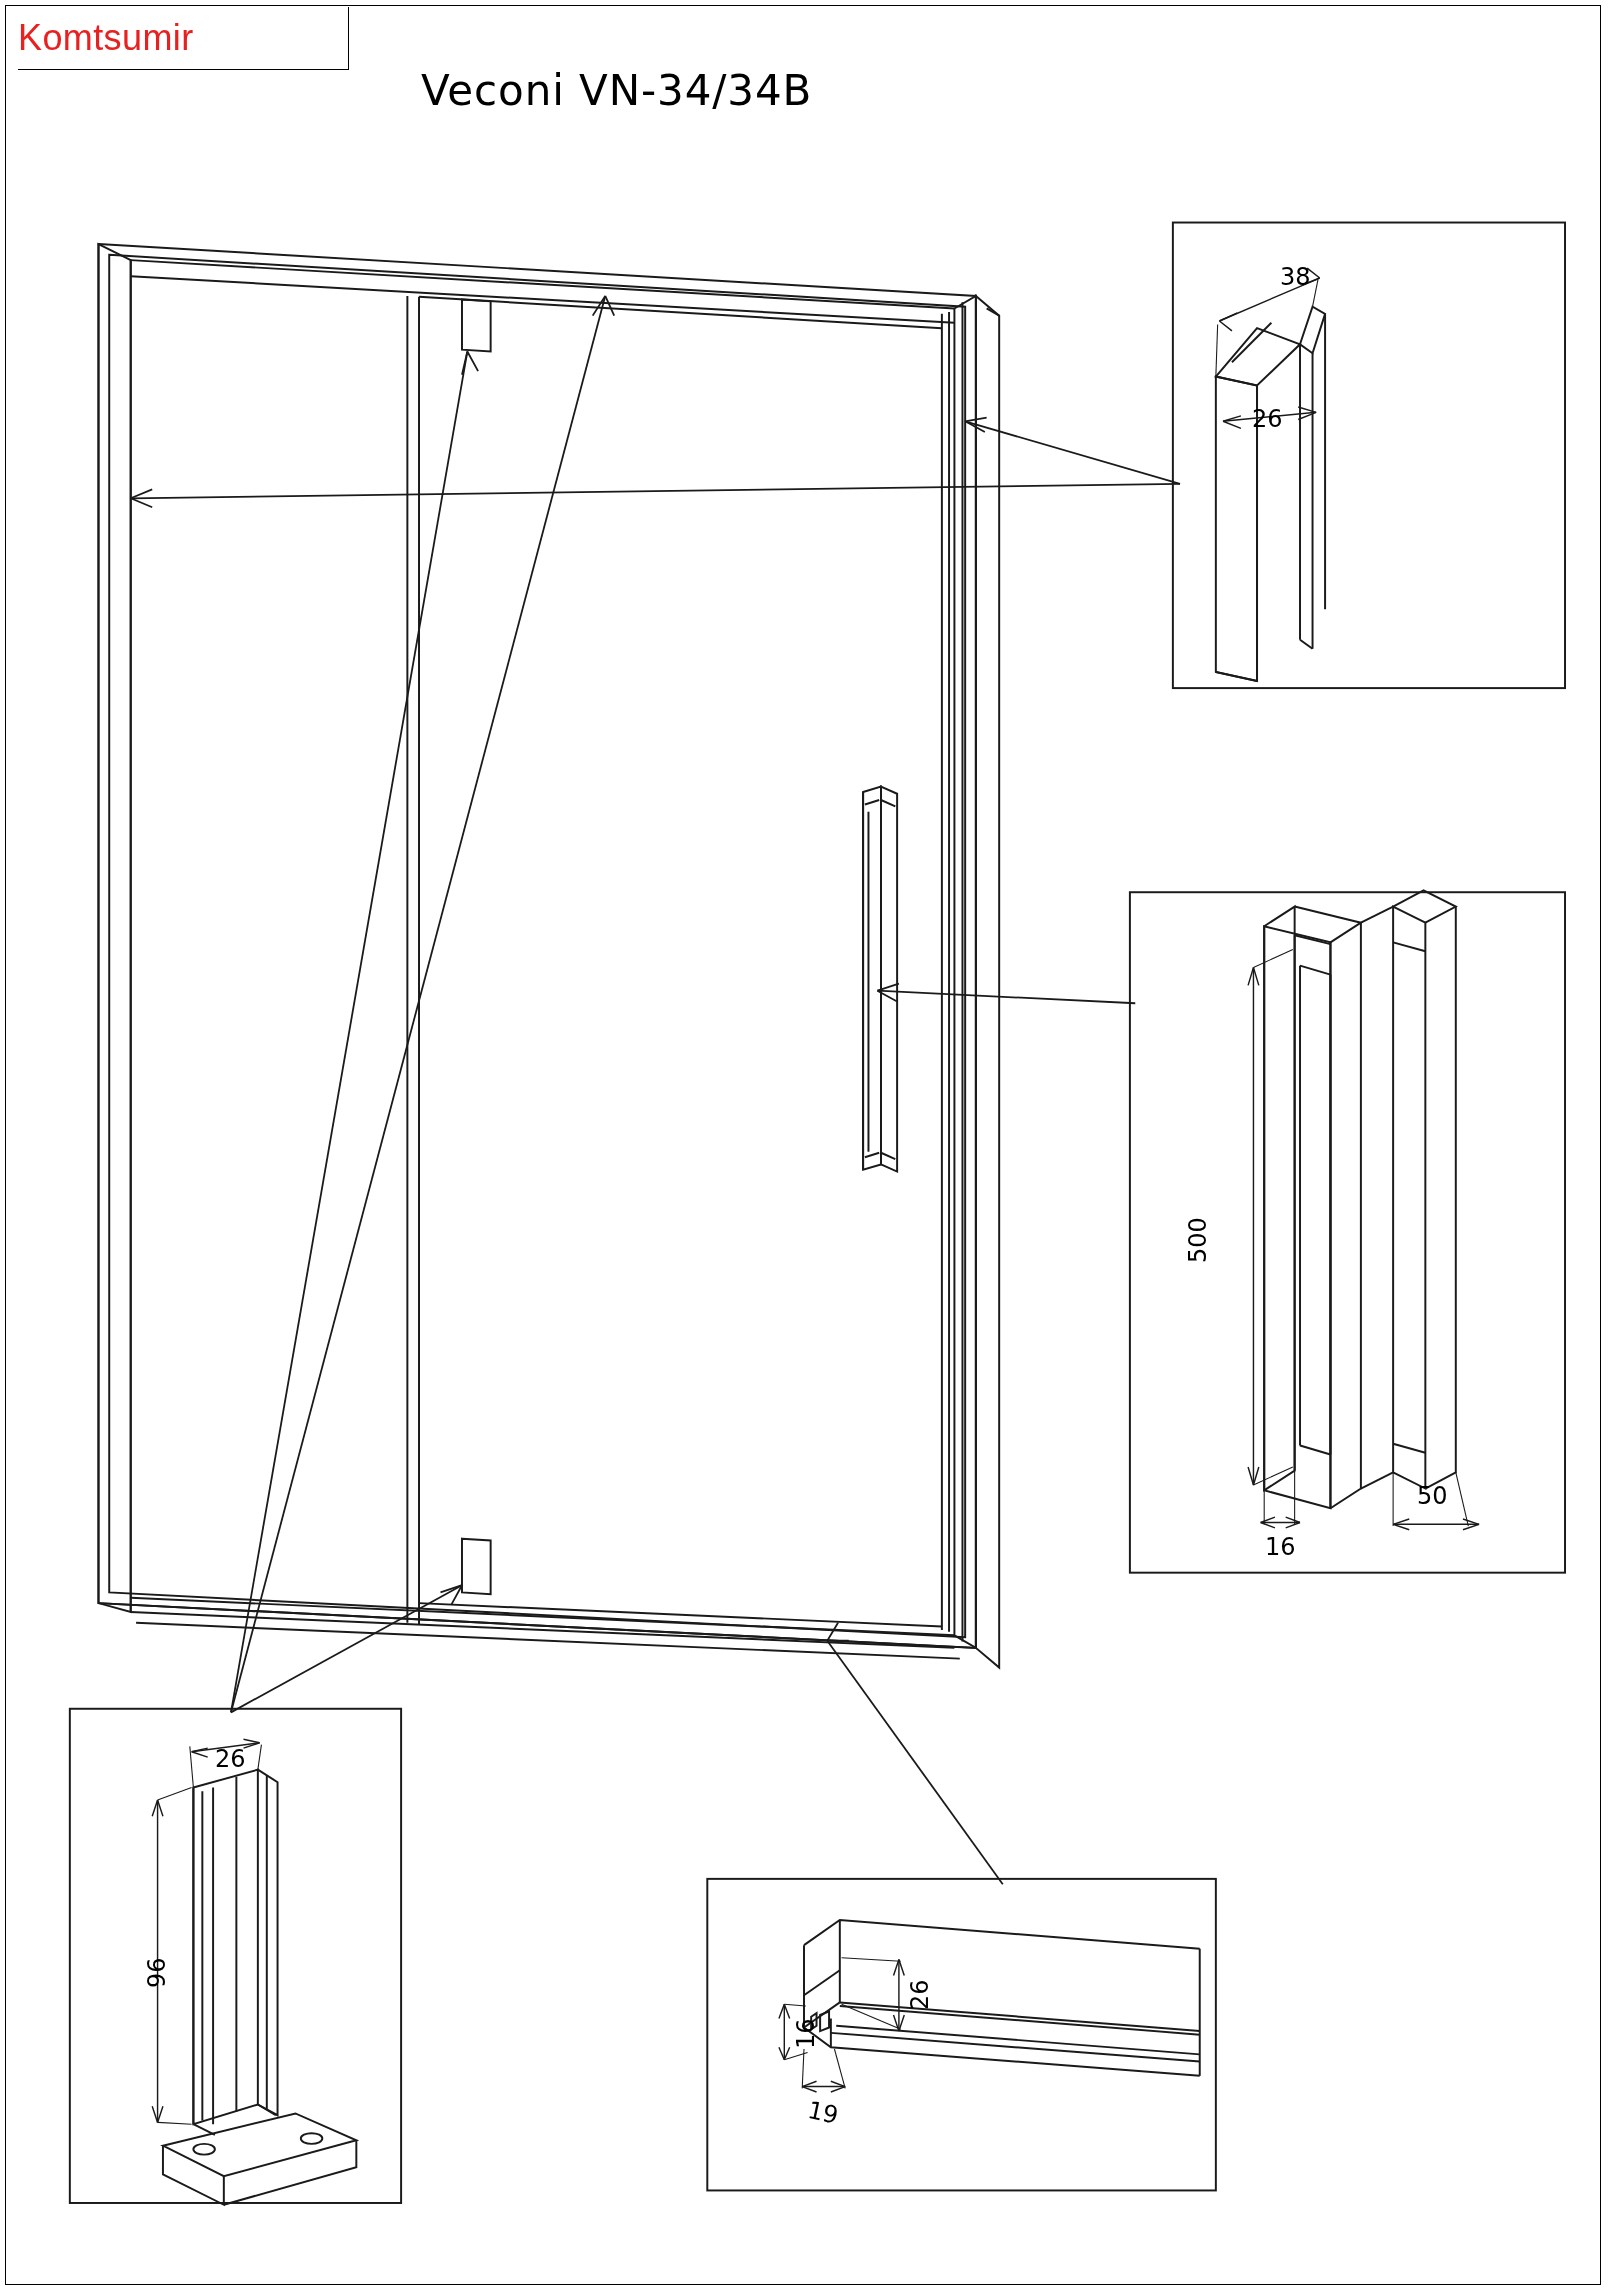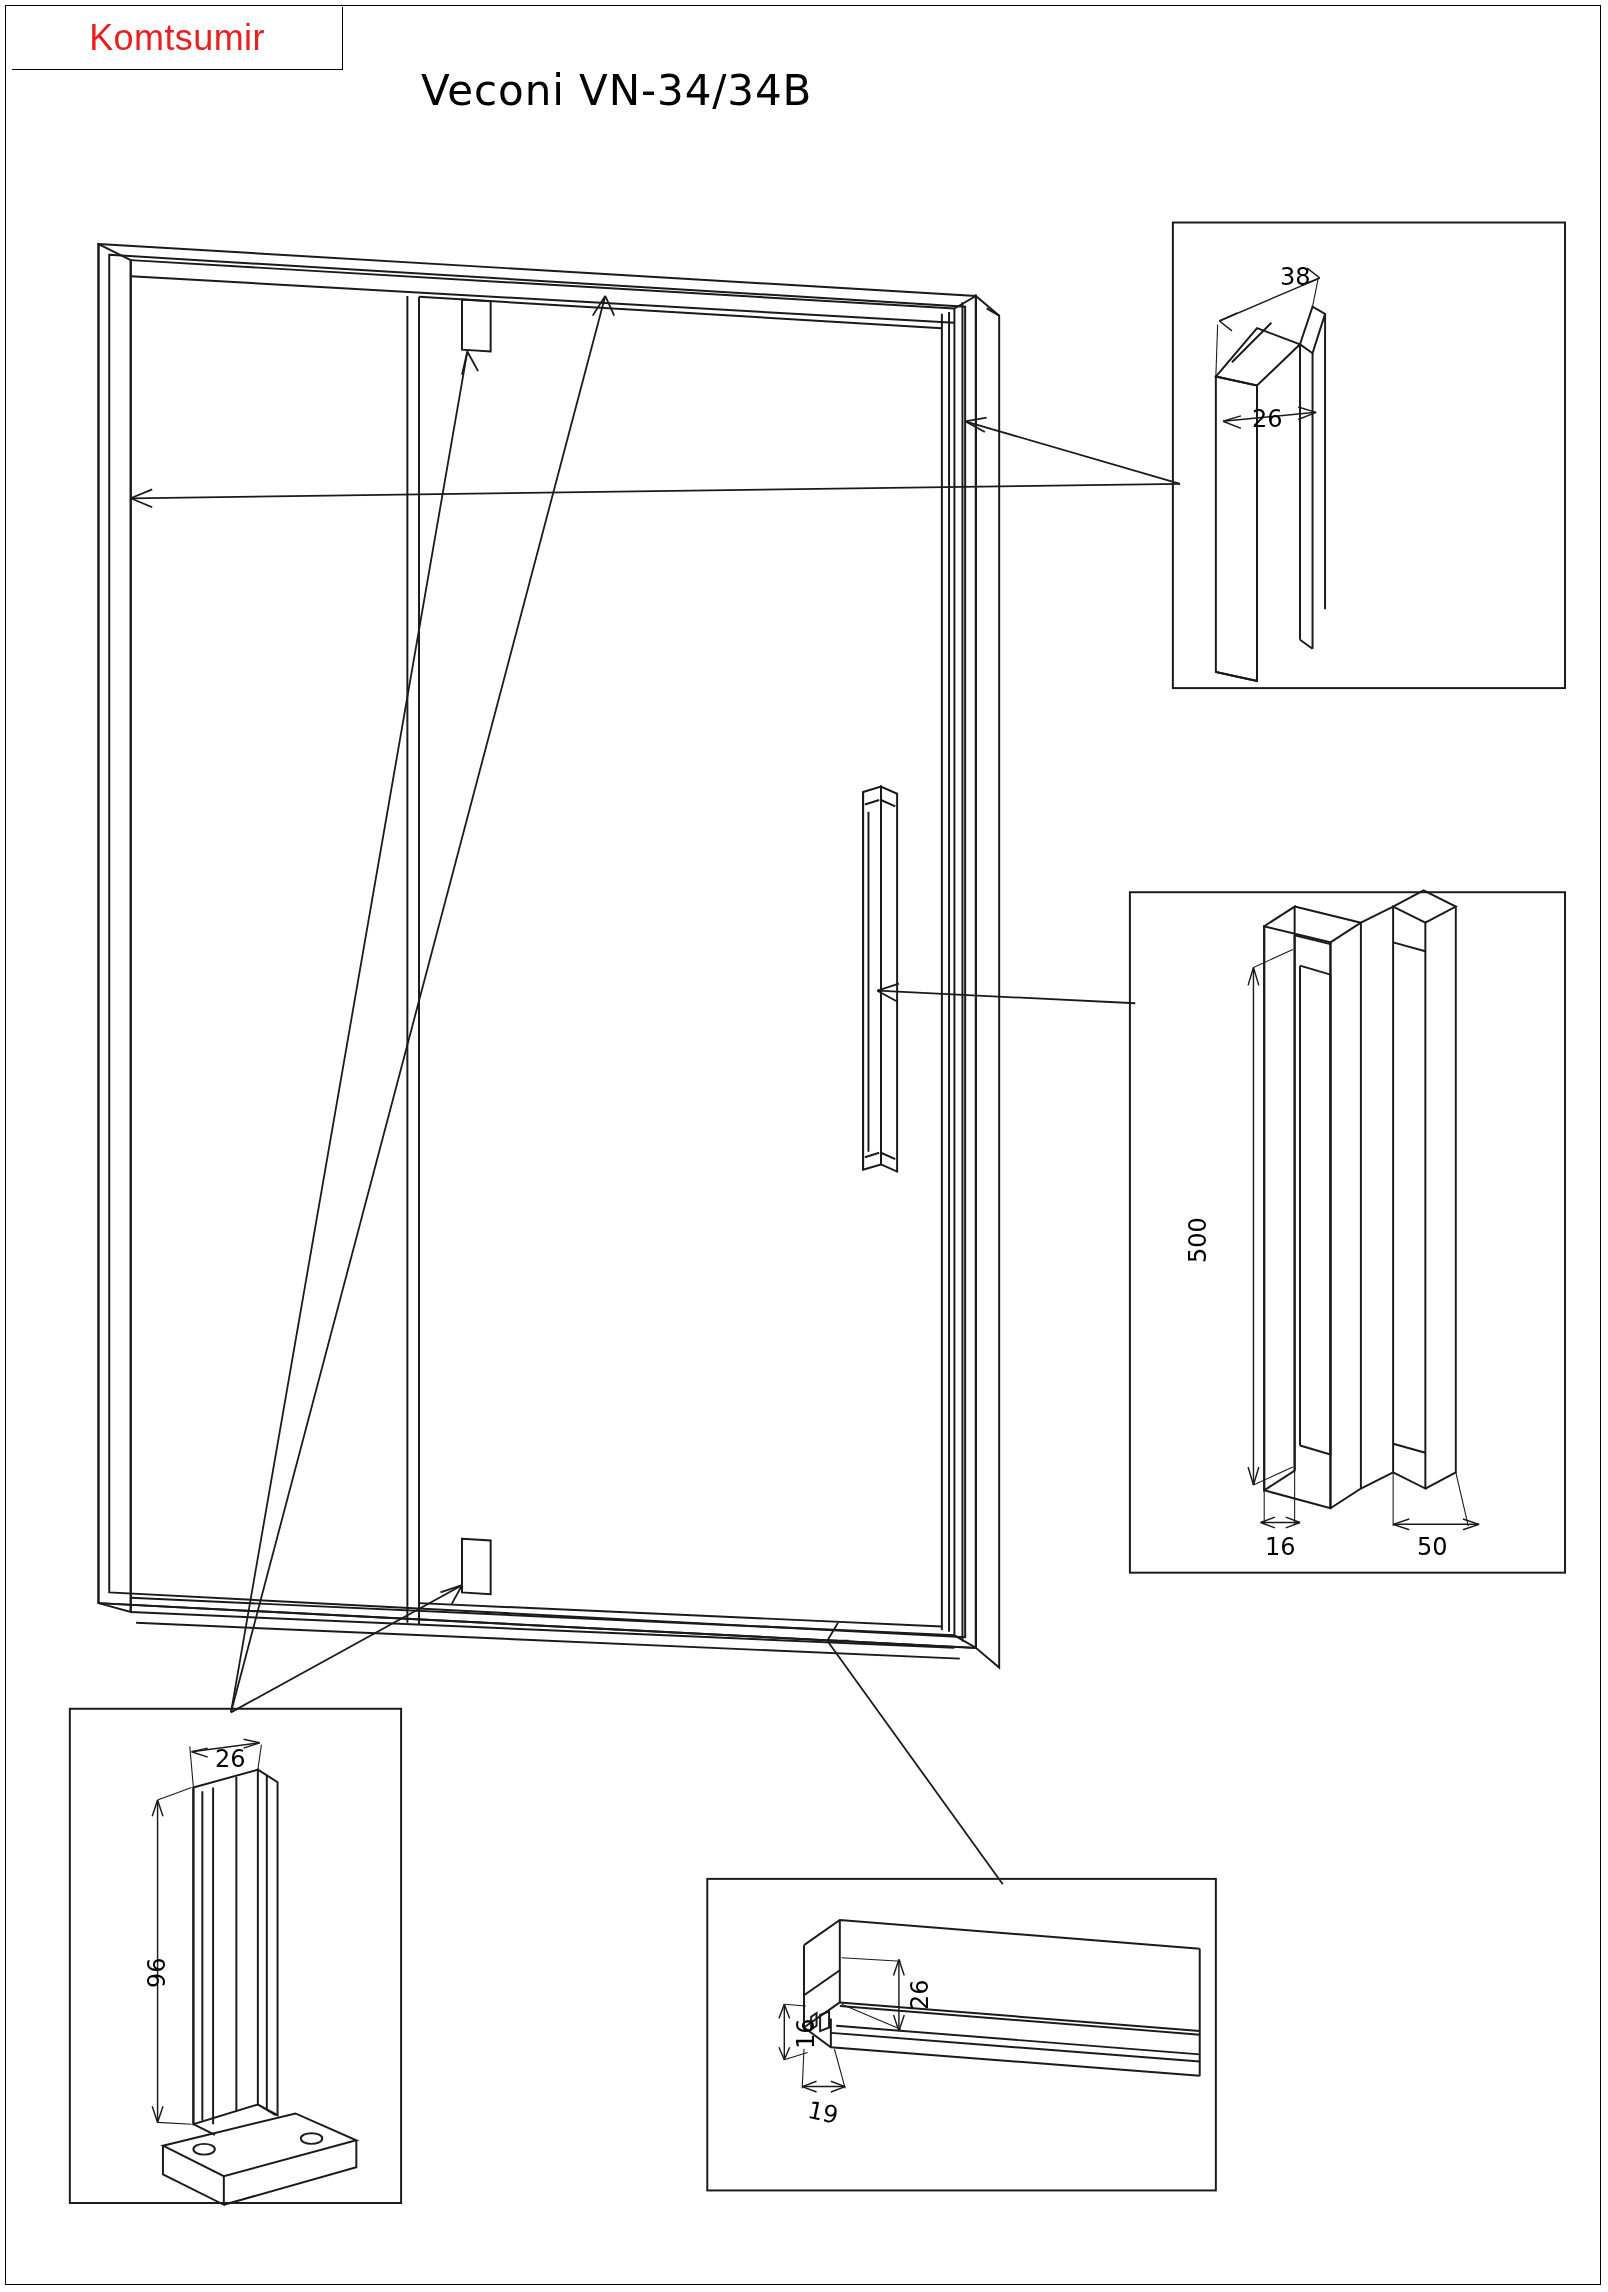--- a/index.html
+++ b/index.html
@@ -21,30 +21,30 @@
     position: absolute;
     left: 5.4px;
     top: 5.4px;
     width: 1596px;
     height: 2280px;
     border: 1.8px solid #000;
     box-sizing: border-box;
   }
   #brand {
     position: absolute;
-    left: 12px;
+    left: 18px;
     top: 7.2px;
     width: 331px;
     height: 63px;
     border-right: 1.8px solid #000;
     border-bottom: 1.8px solid #000;
     box-sizing: border-box;
     display: flex;
     align-items: center;
-    justify-content: center;
+    justify-content: flex-start;
   }
   #brand span {
     color: #e8201f;
     font-size: 36px;
     font-family: "Liberation Sans", sans-serif;
     letter-spacing: 0.4px;
   }
   #title {
     position: absolute;
     left: 421px;
@@ -293,21 +293,21 @@
         <path d="M924,1832 L948,1832 M924,1832 L936,1812"></path>
       </g>
     </g>
   </svg>
 
   <div class="lbl" style="left:1252px; top:263px;margin-left:28px;">38</div>
   <div class="lbl" style="left:1252px; top:405px;">26</div>
 
   <div class="lbl rot" style="left:1184px; top:1263px;">500</div>
   <div class="lbl" style="left:1265px; top:1533px;">16</div>
-  <div class="lbl" style="left:1417px; top:1533px;text-align:right;">50</div>
+  <div class="lbl" style="left:1417px; top:1482px;text-align:right;">50</div>
 
   <div class="lbl" style="left:215px; top:1745px;">26</div>
   <div class="lbl rot" style="left:143px; top:1988px;">96</div>
 
   <div class="lbl rot" style="left:906px; top:2010px;">26</div>
   <div class="lbl rot" style="left:792px; top:2049px;">16</div>
   <div class="lbl" style="left:811px; top:2096px; transform:rotate(12deg); transform-origin:left top;">19</div>
 
 </div>
 

